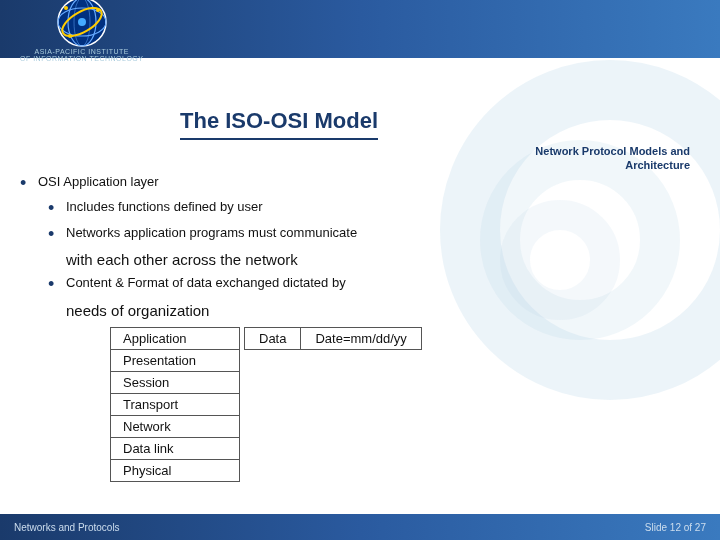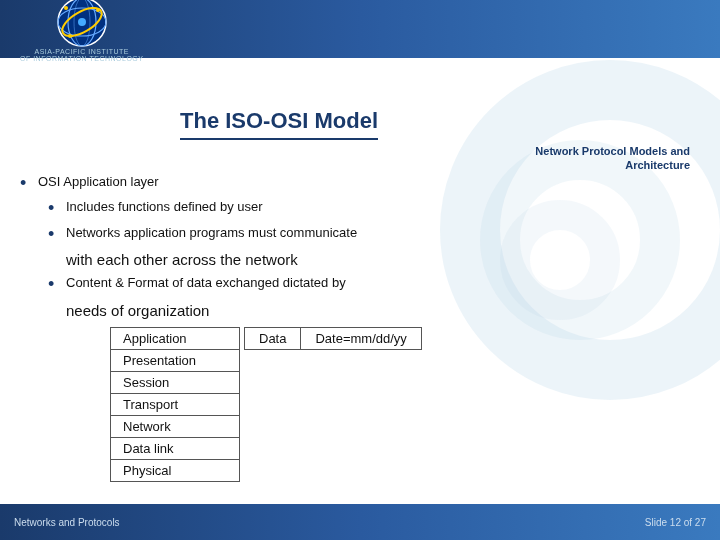--- a/index.html
+++ b/index.html
@@ -164,21 +164,21 @@
       color: #111;
       background: #fff;
     }
 
     
     .footer {
       position: absolute;
       bottom: 0;
       left: 0;
       right: 0;
-      height: 36px;
+      height: 26px;
       background: linear-gradient(to right, #1a3a6b, #2a5a9f, #3a7abf);
       display: flex;
       align-items: center;
       justify-content: space-between;
       padding: 0 14px;
       z-index: 2;
     }
 
     .footer-left {
       color: #cde;

